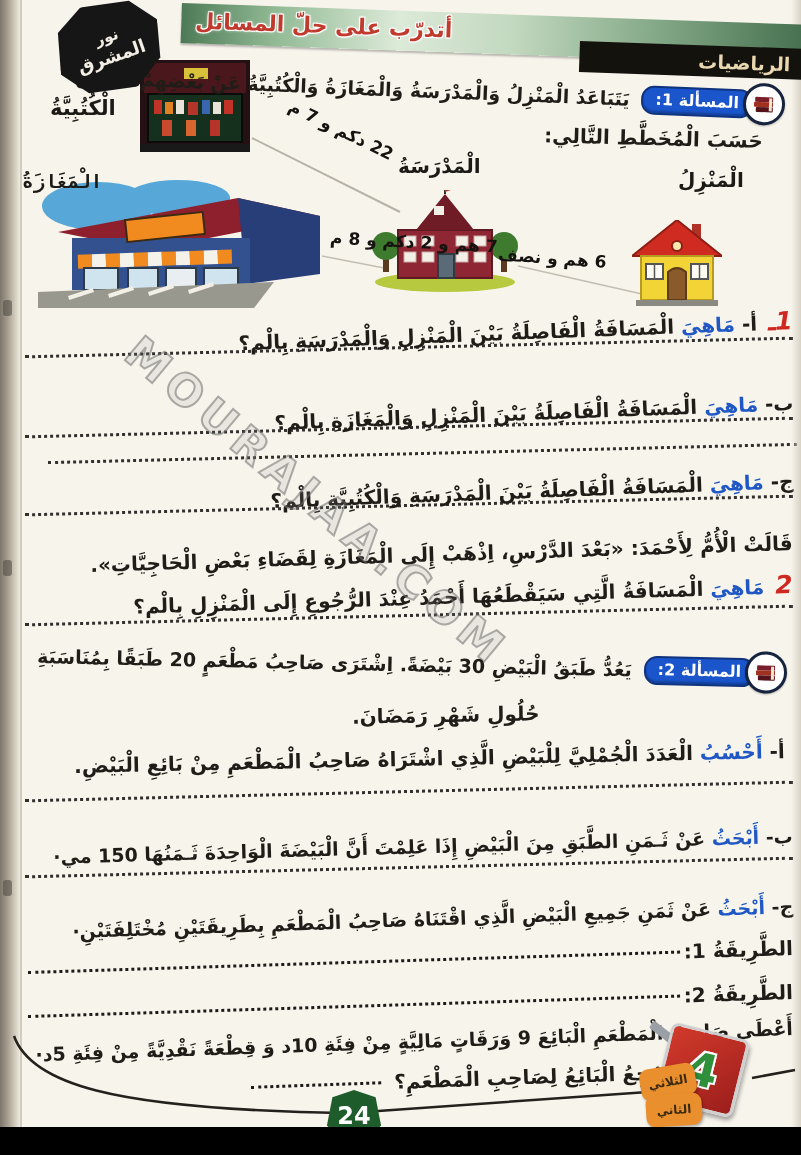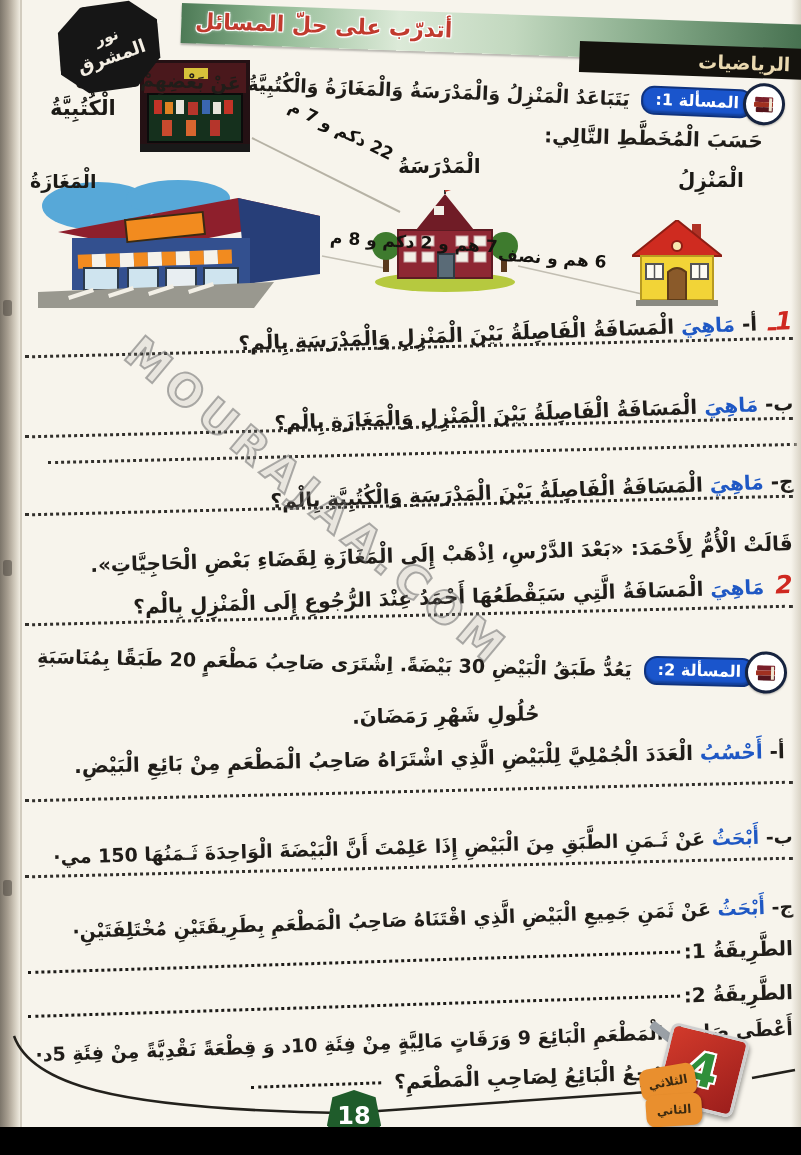--- a/index.html
+++ b/index.html
@@ -137,21 +137,21 @@
       <rect x="73" y="42" width="8" height="12" fill="#e8e4da"></rect>
       <rect x="84" y="40" width="9" height="14" fill="#c23327"></rect>
       <rect x="22" y="60" width="10" height="16" fill="#c84a2e"></rect>
       <rect x="46" y="60" width="10" height="16" fill="#d8652f"></rect>
       <rect x="70" y="60" width="10" height="16" fill="#b5352b"></rect>
       <rect x="0" y="84" width="110" height="8" fill="#191919"></rect>
     </svg>
   </div>
   <div class="dist" style="left:284px;top:120px;transform:rotate(26deg);">22 دكم و 7 م</div>
 
-  <div class="diag-label" style="left:30px;top:170px;font-size:19px;">الْمَغَازَةُ</div>
+  <div class="diag-label" style="left:22px;top:170px;font-size:19px;font-family:Liberation Mono, monospace;">الْمَغَازَةُ</div>
   <div class="illus" style="left:38px;top:176px;">
     <svg width="290" height="132" viewBox="0 0 290 132">
       <ellipse cx="60" cy="30" rx="56" ry="24" fill="#57a8d8"></ellipse>
       <ellipse cx="140" cy="22" rx="52" ry="18" fill="#57a8d8"></ellipse>
       <polygon points="20,56 200,22 282,40 110,74" fill="#8e1f2c"></polygon>
       <polygon points="200,22 282,40 282,98 208,108" fill="#273e78"></polygon>
       <rect x="34" y="62" width="178" height="52" fill="#33508f"></rect>
       <rect x="88" y="40" width="78" height="22" fill="#f28b1f" stroke="#3a2a12" stroke-width="2" transform="rotate(-6 127 51)"></rect>
       <g transform="rotate(-2 120 86)">
         <rect x="40" y="76" width="14" height="14" fill="#f28b1f"></rect>
@@ -302,21 +302,21 @@
     <span>يُرْجِعُ الْبَائِعُ لِصَاحِبِ الْمَطْعَمِ؟</span>
     <span class="tail-dots"></span>
   </div>
 
   <svg class="footer-svg" width="801" height="120" viewBox="0 0 801 120">
     <path d="M 14 8 C 32 58, 120 78, 300 84 C 332 85, 350 85, 364 84 L 648 64" stroke="#23211c" stroke-width="2.5" fill="none"></path>
     <path d="M 752 50 L 795 42" stroke="#23211c" stroke-width="2.5" fill="none"></path>
   </svg>
 
   <div class="page-badge">
-    <span>18</span>
+    <span>24</span>
   </div>
 
   <div class="tri-badge">
     <div class="pencil"></div>
     <div class="red-sq">
       <span class="four">4</span>
     </div>
     <div class="tag tag1">الثلاثي</div>
     <div class="tag tag2">الثاني</div>
   </div>

